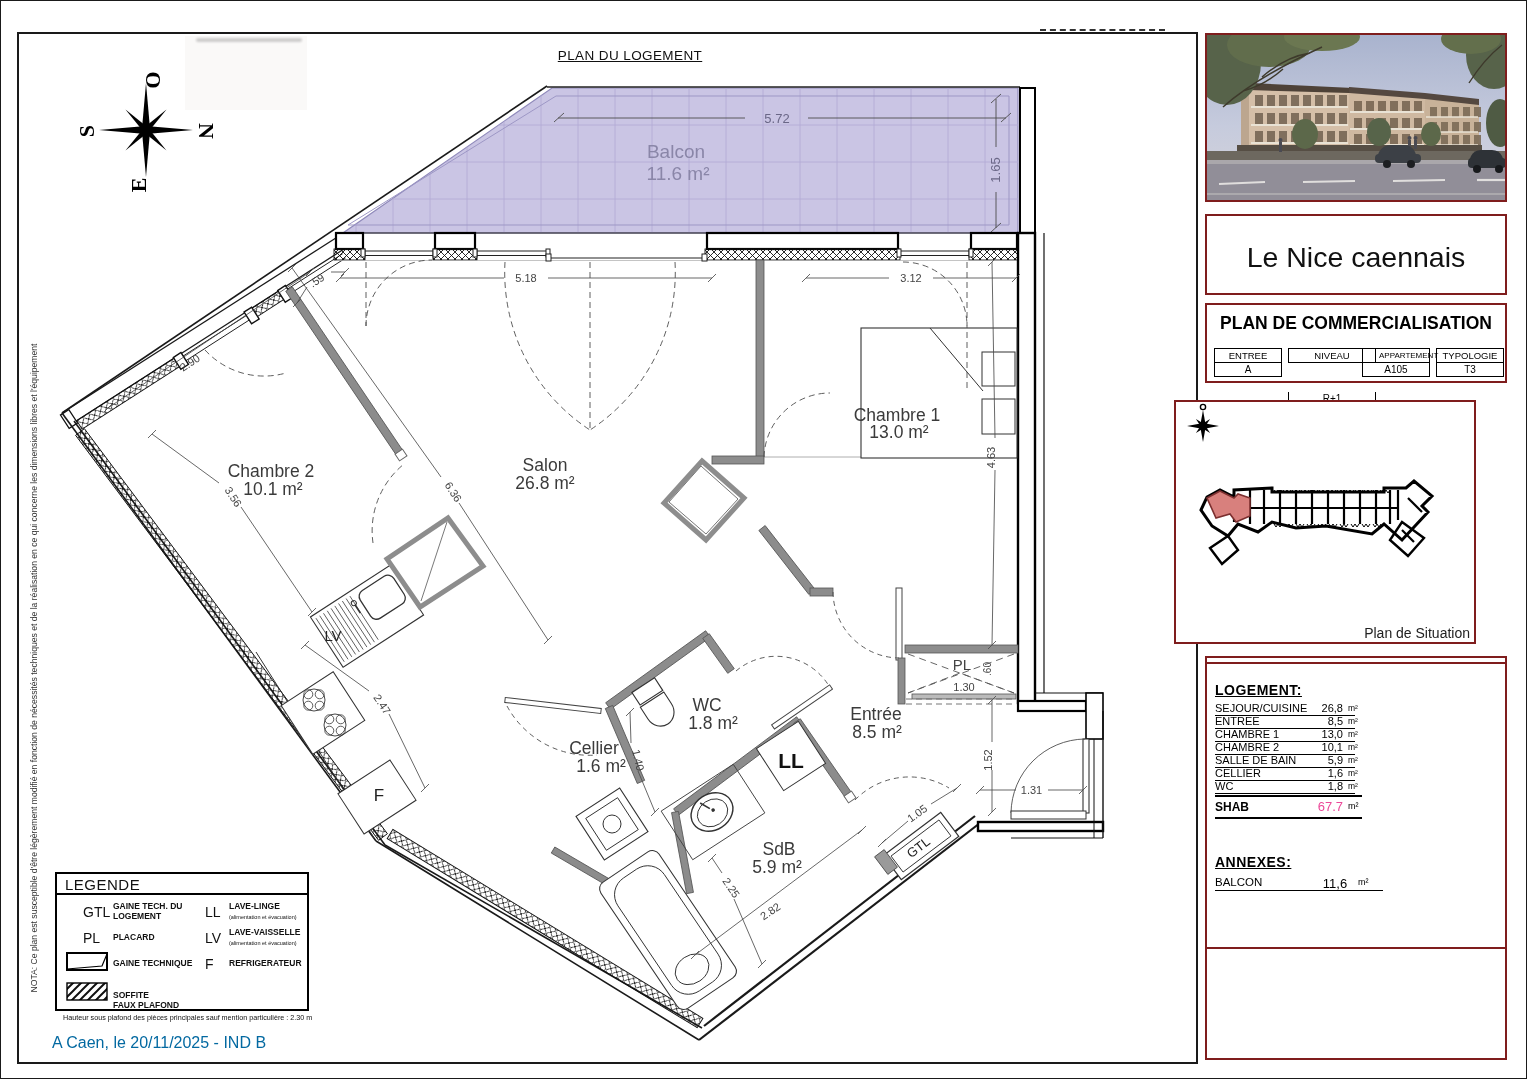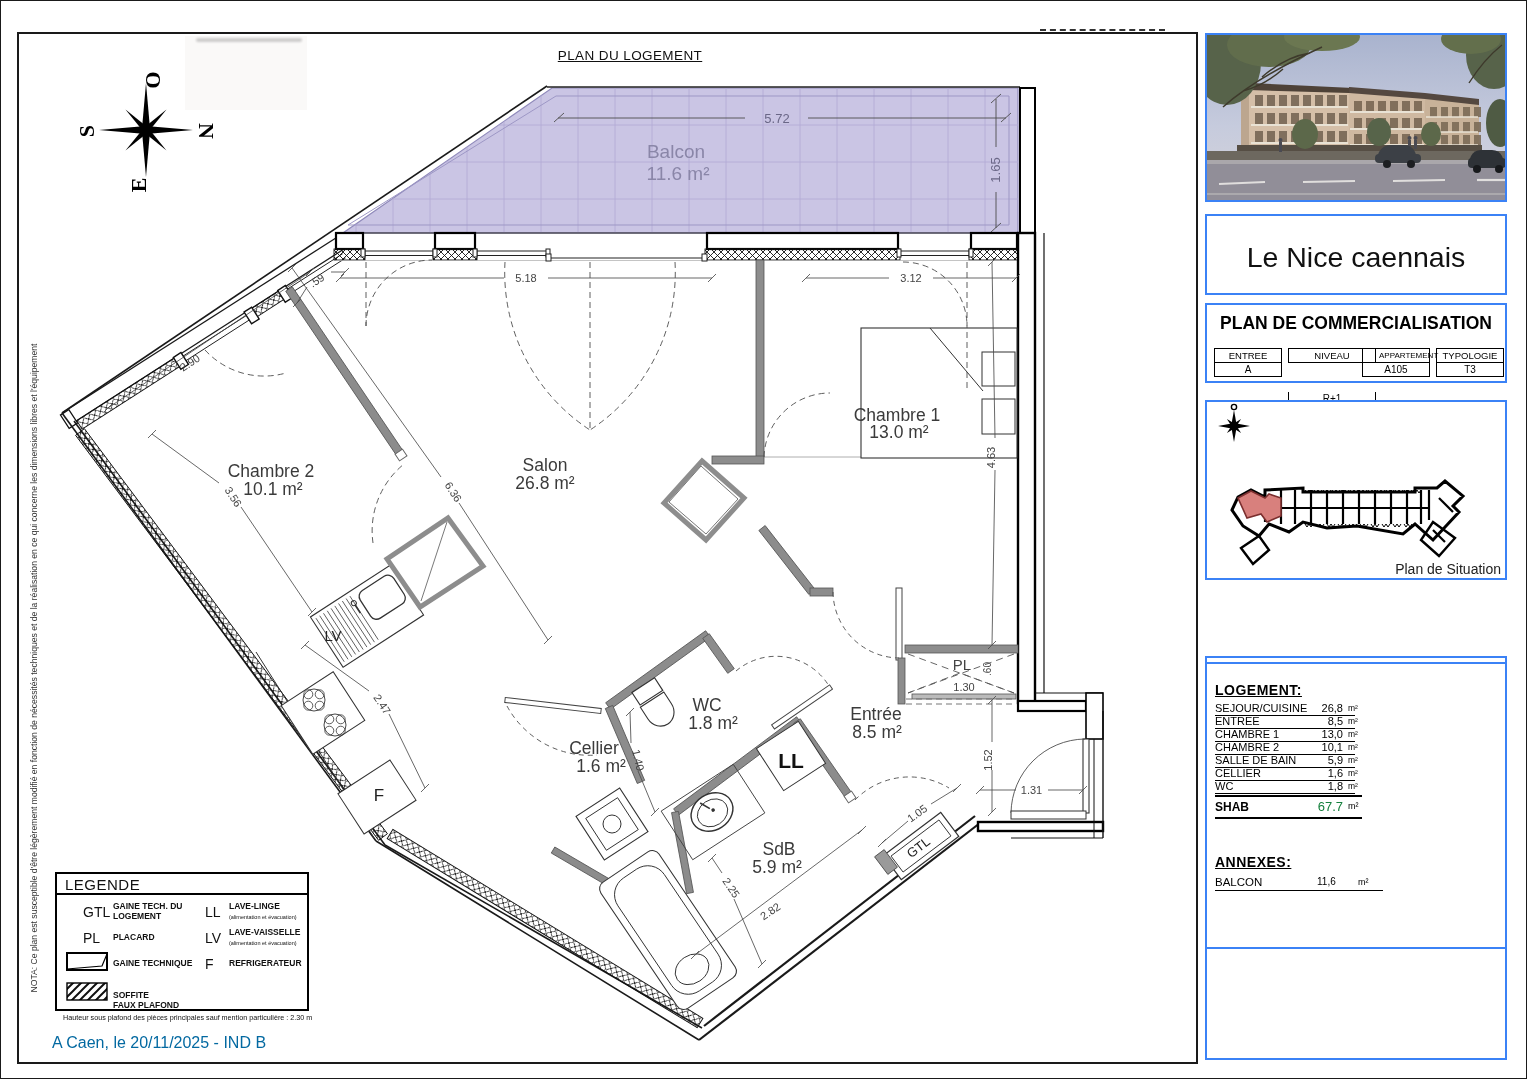--- a/index.html
+++ b/index.html
@@ -1,19 +1,19 @@
 <!DOCTYPE html>
 <html><head>
 <meta charset="utf-8">
 <style>
   html,body{margin:0;padding:0;background:#fff;}
   #page{position:relative;width:1528px;height:1080px;background:#fff;overflow:hidden;
         font-family:"Liberation Sans", sans-serif;}
   .abs{position:absolute;}
-  .box{position:absolute;border:2px solid #3b82f6;background:#fff;box-sizing:border-box;}
+  .box{position:absolute;border:2px solid #7f1d1d;background:#fff;box-sizing:border-box;}
 </style>
 </head>
 <body>
 <div id="page">
 
   <div class="abs" style="left:0;top:0;width:1525px;height:1077px;border:1.5px solid #1a1a1a;"></div>
 
   <div class="abs" style="left:17px;top:32px;width:1177px;height:1028px;border:2px solid #1a1a1a;"></div>
 
   <div class="abs" style="left:1040px;top:29px;width:125px;height:0;border-top:2px dashed #333;"></div>
@@ -628,21 +628,21 @@
       <div style="border:1.5px solid #000;font-size:8px;text-align:center;padding:2px 16px;">APPARTEMENT</div>
       <div style="border:1.5px solid #000;border-top:none;font-size:10px;text-align:center;padding:1px 0;">A105</div>
     </div>
 
     <div class="abs" style="left:229px;top:43px;width:68px;">
       <div style="border:1.5px solid #000;font-size:9.5px;text-align:center;padding:1px 0;">TYPOLOGIE</div>
       <div style="border:1.5px solid #000;border-top:none;font-size:10px;text-align:center;padding:1px 0;">T3</div>
     </div>
   </div>
 
-  <div class="box" style="left:1205px;top:400px;width:302px;height:180px;">
+  <div class="box" style="left:1174px;top:400px;width:302px;height:244px;">
     <svg width="298" height="240" viewBox="0 0 298 240">
 <g transform="translate(27,24)" fill="#000">
 <path d="M0,-16 L2.4,-2.5 L0,2.5 L-2.4,-2.5 Z" transform="rotate(0)"></path>
 <path d="M0,-16 L2.4,-2.5 L0,2.5 L-2.4,-2.5 Z" transform="rotate(90)"></path>
 <path d="M0,-16 L2.4,-2.5 L0,2.5 L-2.4,-2.5 Z" transform="rotate(180)"></path>
 <path d="M0,-16 L2.4,-2.5 L0,2.5 L-2.4,-2.5 Z" transform="rotate(270)"></path>
 <path d="M0,-10 L1.8,-2 L0,2 L-1.8,-2 Z" transform="rotate(45)"></path>
 <path d="M0,-10 L1.8,-2 L0,2 L-1.8,-2 Z" transform="rotate(135)"></path>
 <path d="M0,-10 L1.8,-2 L0,2 L-1.8,-2 Z" transform="rotate(225)"></path>
 <path d="M0,-10 L1.8,-2 L0,2 L-1.8,-2 Z" transform="rotate(315)"></path>
@@ -729,26 +729,26 @@
 <div style="position:absolute;left:8px;top:103px;width:148px;font-size:11px;color:#000;">CELLIER</div>
 <div style="position:absolute;left:100px;top:103px;width:36px;font-size:11px;text-align:right;color:#000;">1,6</div>
 <div style="position:absolute;left:141px;top:104px;font-size:8.5px;color:#000;">m²</div>
 <div style="position:absolute;left:8px;top:115.5px;width:140px;border-top:1px solid #000;"></div>
 <div style="position:absolute;left:8px;top:116px;width:148px;font-size:11px;color:#000;">WC</div>
 <div style="position:absolute;left:100px;top:116px;width:36px;font-size:11px;text-align:right;color:#000;">1,8</div>
 <div style="position:absolute;left:141px;top:117px;font-size:8.5px;color:#000;">m²</div>
 <div style="position:absolute;left:8px;top:128.5px;width:140px;border-top:1px solid #000;"></div>
 <div style="position:absolute;left:8px;top:131px;width:147px;border-top:2.5px solid #000;"></div>
 <div style="position:absolute;left:8px;top:136px;font-size:12px;font-weight:bold;color:#000;">SHAB</div>
-<div style="position:absolute;left:92px;top:135px;width:44px;font-size:13px;text-align:right;color:#15803d;">67.7</div>
+<div style="position:absolute;left:92px;top:135px;width:44px;font-size:13px;text-align:right;color:#ec4899;">67.7</div>
 <div style="position:absolute;left:141px;top:137px;font-size:9px;color:#000;">m²</div>
 <div style="position:absolute;left:8px;top:153px;width:147px;border-top:2.5px solid #000;"></div>
 <div style="position:absolute;left:8px;top:190px;font-size:14px;font-weight:bold;text-decoration:underline;color:#000;letter-spacing:0.5px;">ANNEXES:</div>
 <div style="position:absolute;left:8px;top:212px;font-size:11.5px;color:#000;">BALCON</div>
-<div style="position:absolute;left:110px;top:212px;width:36px;font-size:10px;text-align:left;color:#000;">11,6</div>
+<div style="position:absolute;left:110px;top:212px;width:36px;font-size:13px;text-align:center;color:#000;">11,6</div>
 <div style="position:absolute;left:151px;top:213px;font-size:9px;color:#000;">m²</div>
 <div style="position:absolute;left:8px;top:226px;width:168px;border-top:1px solid #000;"></div>
   </div>
 
   <div class="box" style="left:1205px;top:947px;width:302px;height:113px;"></div>
 
   <div class="abs" style="left:55px;top:872px;width:254px;height:139px;border:2px solid #000;box-sizing:border-box;background:#fff;">
 <div style="position:absolute;left:0;top:0;width:100%;height:21px;border-bottom:2px solid #000;box-sizing:border-box;">
         <div style="margin:2px 0 16px 8px;font-size:15px;letter-spacing:0.5px;color:#111;">LEGENDE</div>
       </div>

